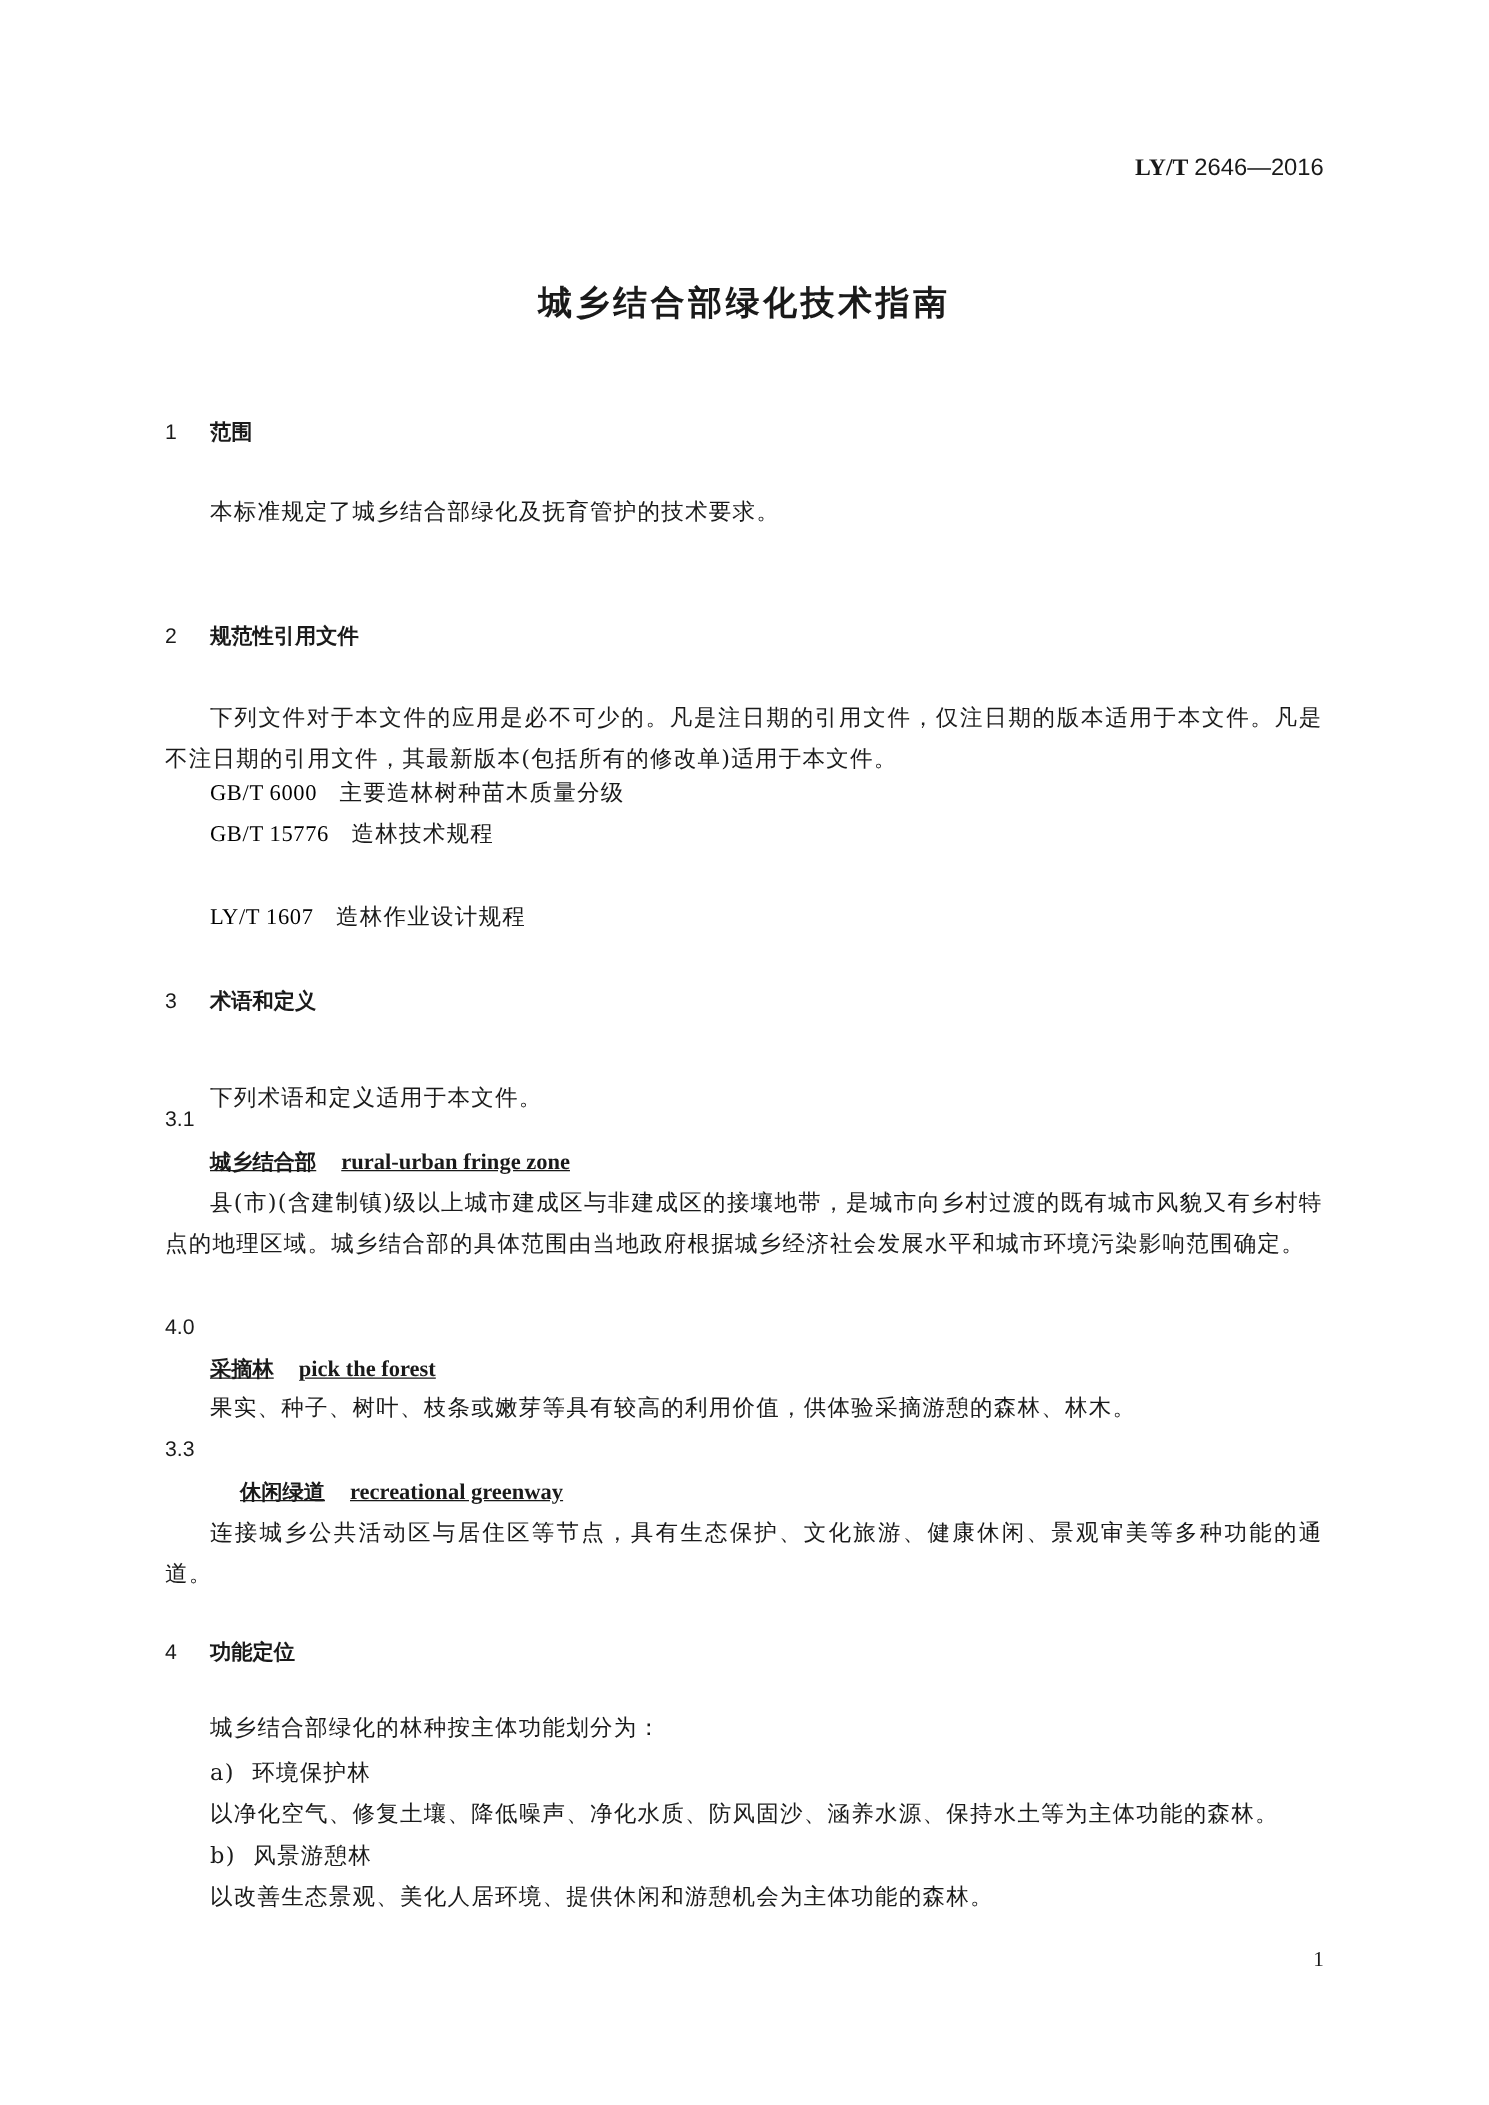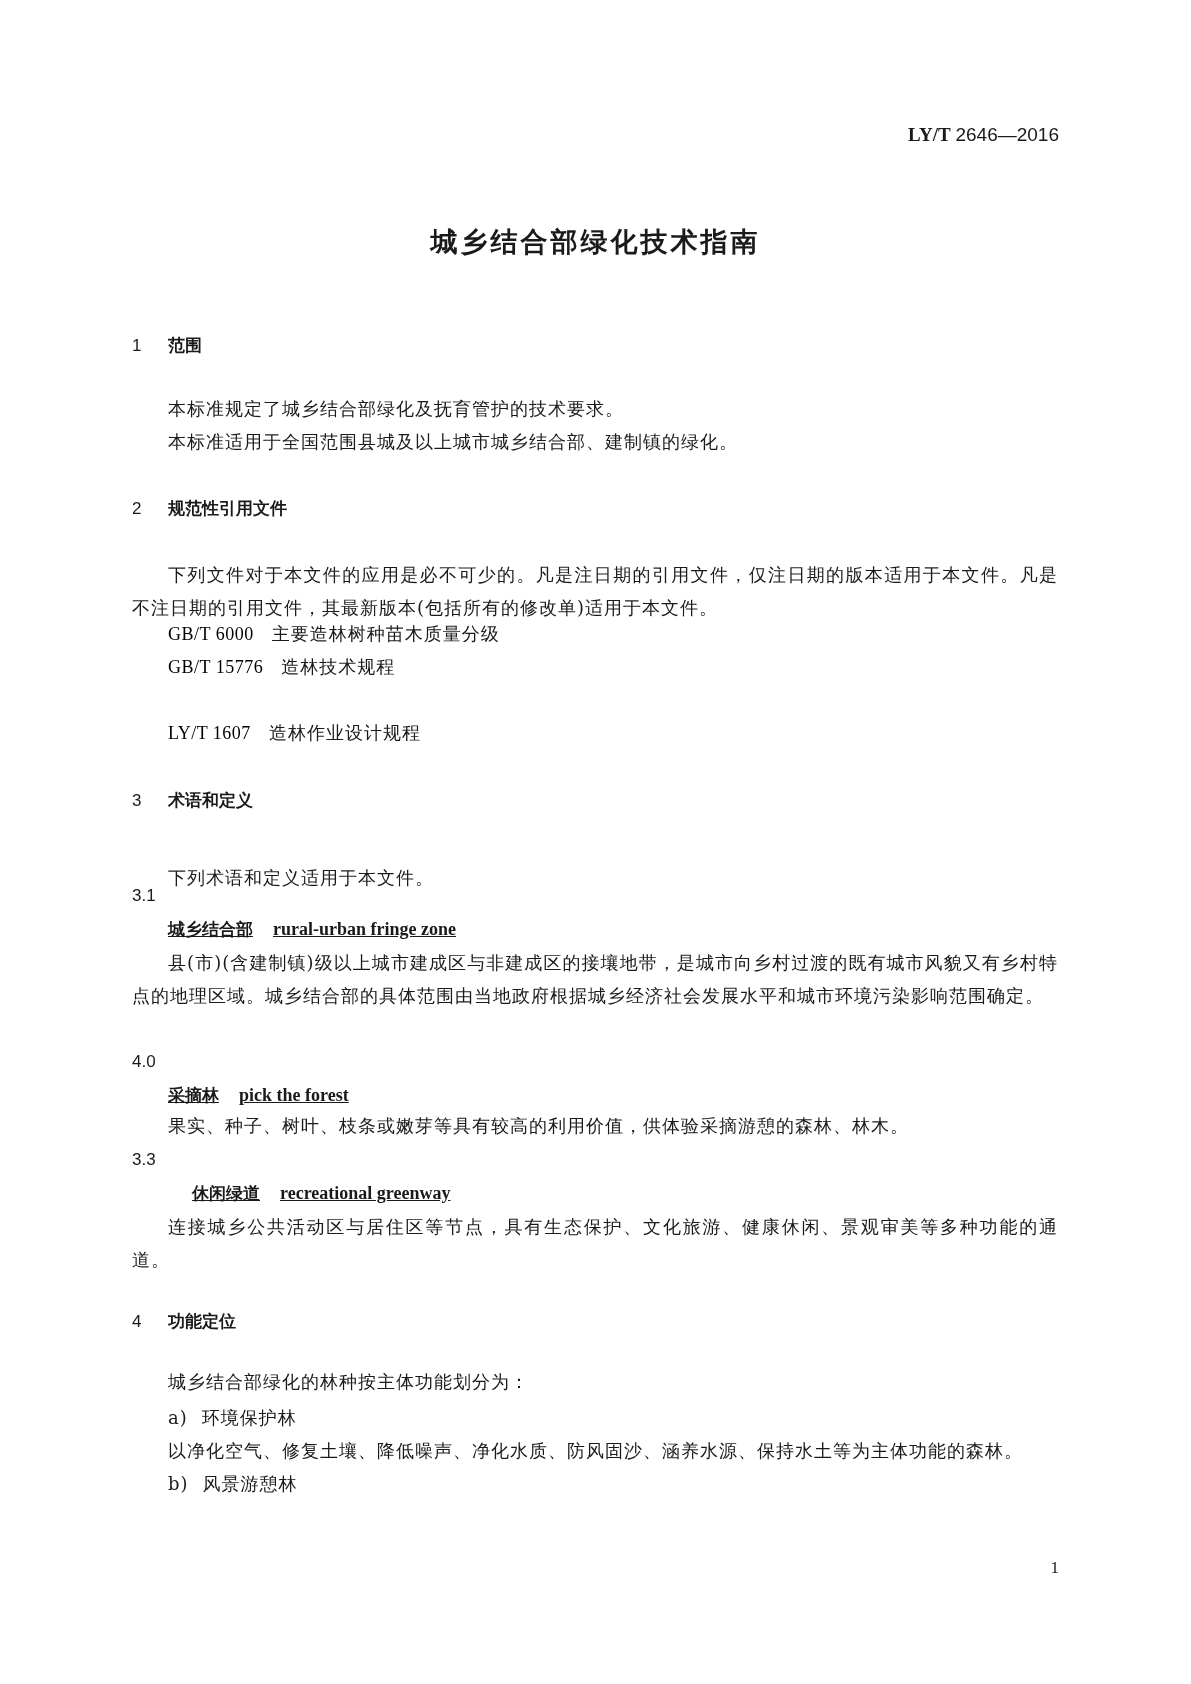--- a/index.html
+++ b/index.html
@@ -31,21 +31,20 @@
     <span class="prefix">LY/T</span>
     <span class="num">2646—2016</span>
   </div>
 
   <div class="abs doc-title">城乡结合部绿化技术指南</div>
 
   <div class="abs h1" style="top:334px;">
     <span class="hnum">1</span><span>范围</span>
   </div>
   <div class="abs body-text ln" style="top:397px;">本标准规定了城乡结合部绿化及抚育管护的技术要求。</div>
-  <div class="abs body-text ln" style="top:430px;">本标准适用于全国范围县城及以上城市城乡结合部、建制镇的绿化。</div>
 
   <div class="abs h1" style="top:497px;">
     <span class="hnum">2</span><span>规范性引用文件</span>
   </div>
   <div class="abs body-text p" style="top:558px;">下列文件对于本文件的应用是必不可少的。凡是注日期的引用文件，仅注日期的版本适用于本文件。凡是不注日期的引用文件，其最新版本(包括所有的修改单)适用于本文件。</div>
 
   <div class="abs body-text ln ref" style="top:622px;">
     <span class="code">GB/T 6000</span><span class="title">主要造林树种苗木质量分级</span>
   </div>
   <div class="abs body-text ln ref" style="top:655px;">
@@ -84,15 +83,16 @@
   <div class="abs body-text ln" style="top:1370px;">城乡结合部绿化的林种按主体功能划分为：</div>
 
   <div class="abs body-text ln" style="top:1406px;">
     <span>a)</span><span style="margin-left:14px;">环境保护林</span>
   </div>
   <div class="abs body-text ln" style="top:1439px;">以净化空气、修复土壤、降低噪声、净化水质、防风固沙、涵养水源、保持水土等为主体功能的森林。</div>
 
   <div class="abs body-text ln" style="top:1472px;">
     <span>b)</span><span style="margin-left:14px;">风景游憩林</span>
   </div>
+  <div class="abs body-text ln" style="top:1505px;">以改善生态景观、美化人居环境、提供休闲和游憩机会为主体功能的森林。</div>
 
   <div class="abs page-num">1</div>
 </div>
 
 </body></html>

